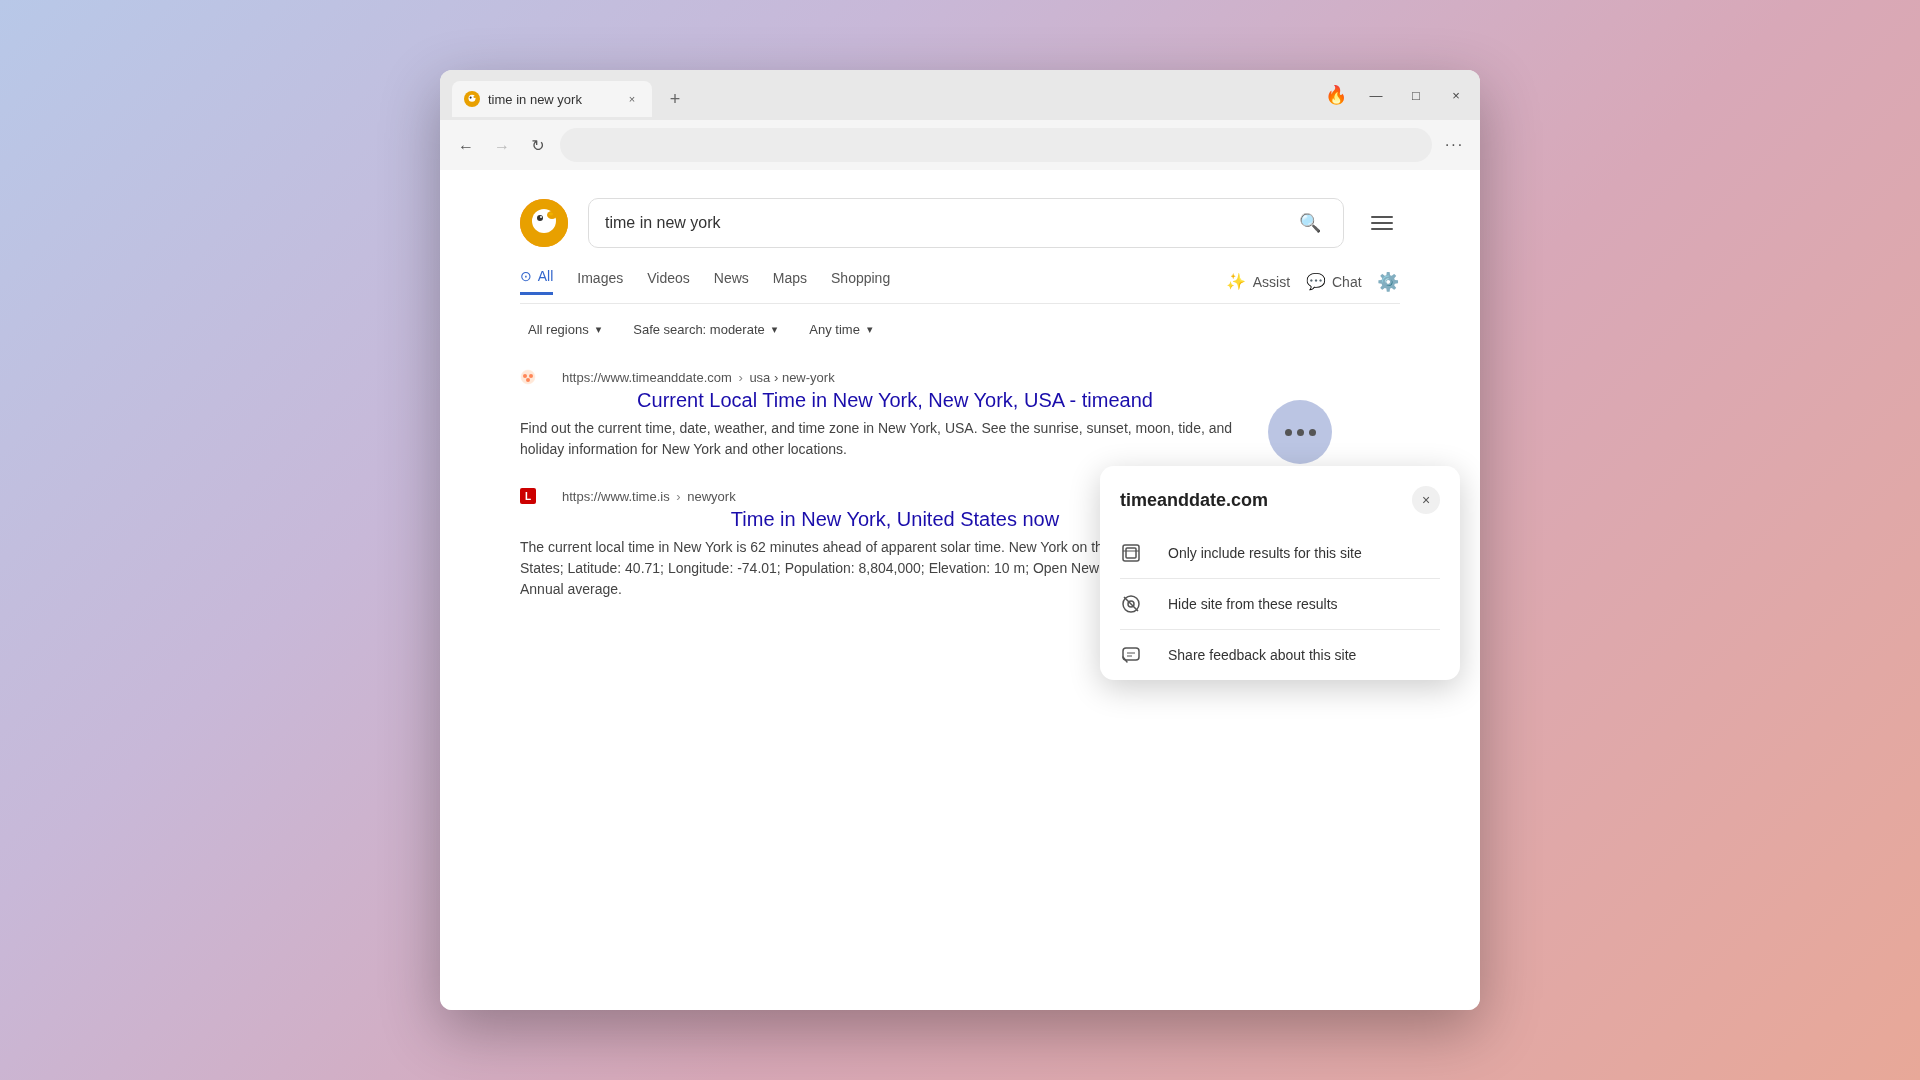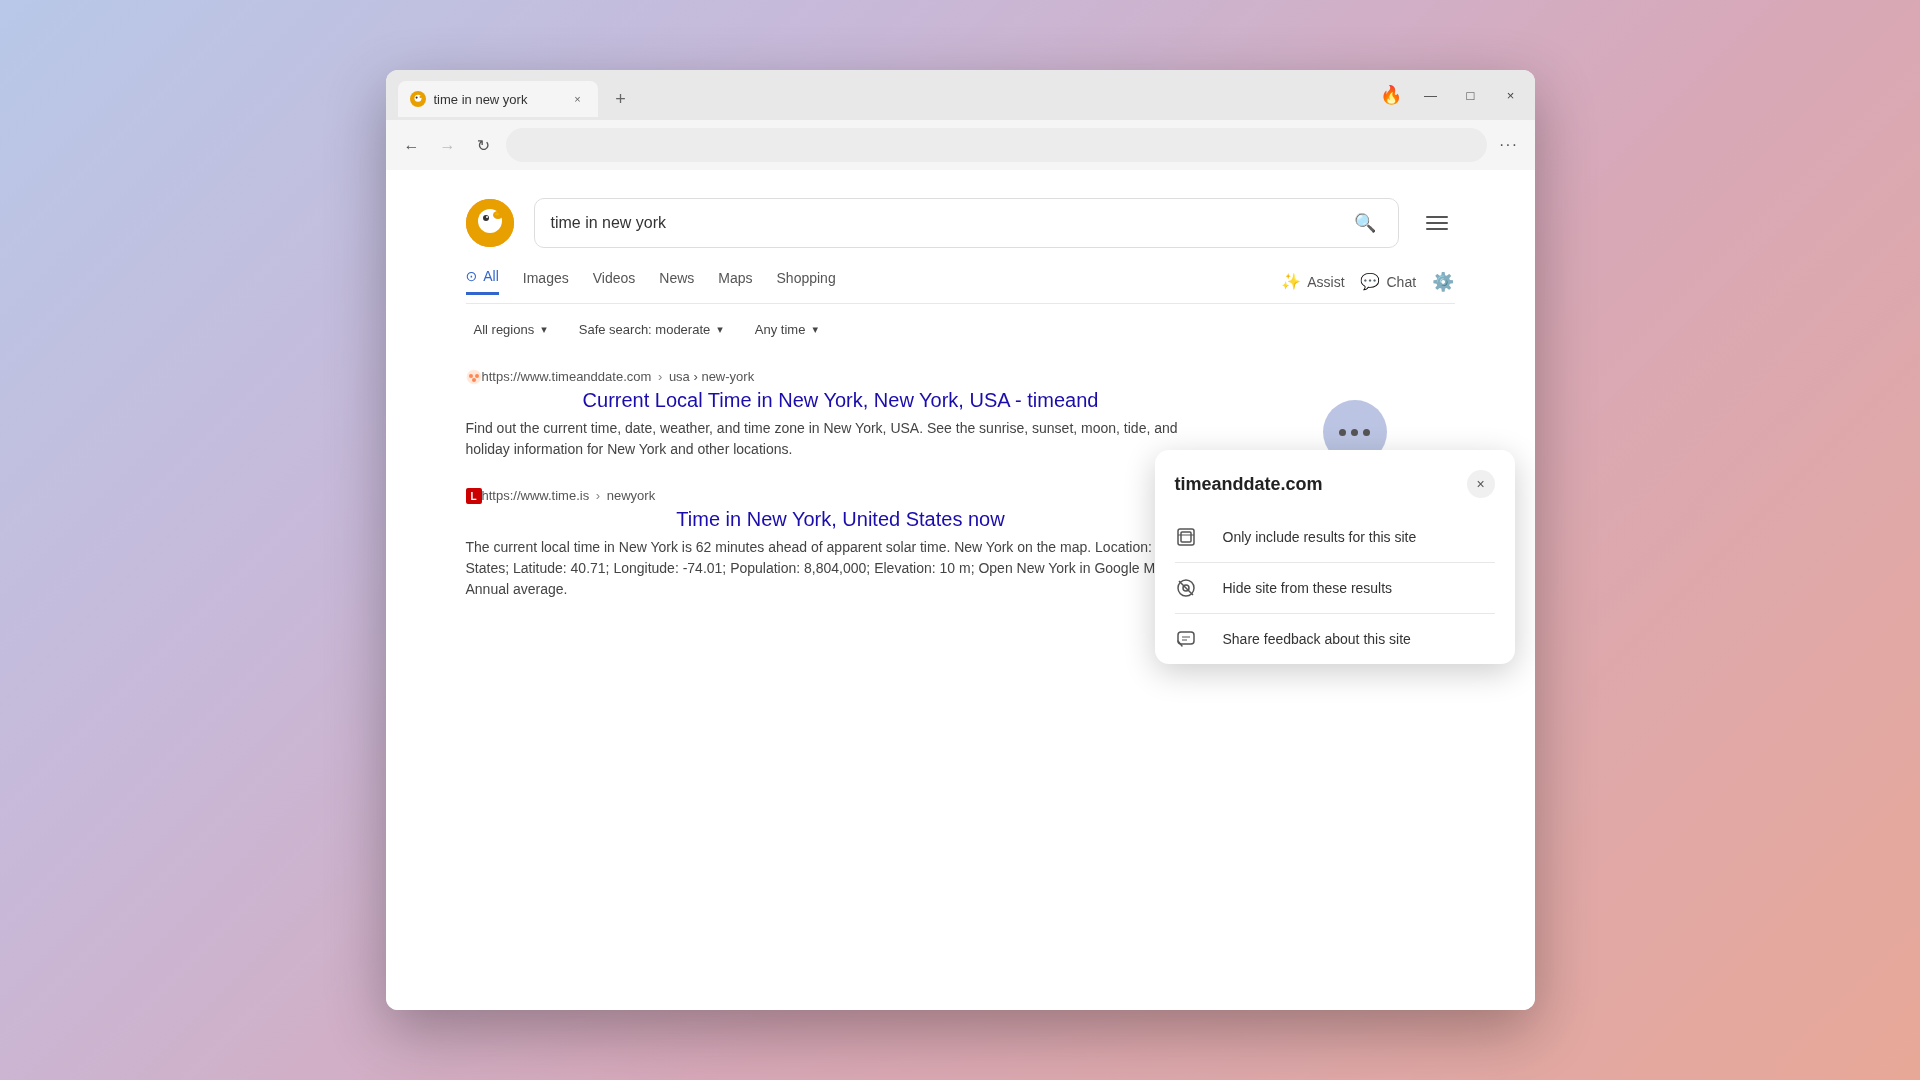--- a/index.html
+++ b/index.html
@@ -8,21 +8,21 @@
       height: 1080px;
       overflow: hidden;
       font-family: -apple-system, BlinkMacSystemFont, 'Segoe UI', sans-serif;
       background: linear-gradient(135deg, #b8c8e8 0%, #c8b8d8 30%, #d8a8b8 60%, #e8a898 100%);
       display: flex;
       align-items: center;
       justify-content: center;
     }
 
     .browser-window {
-      width: 1149px;
+      width: 1040px;
       height: 940px;
       background: #f0f0f0;
       border-radius: 12px;
       box-shadow: 0 20px 60px rgba(0,0,0,0.3);
       overflow: hidden;
       display: flex;
       flex-direction: column;
       position: relative;
     }
 
@@ -311,21 +311,22 @@
       border-radius: 4px;
     }
 
     
     .result-item {
       margin-bottom: 28px;
     }
 
     .result-url {
       display: flex;
-      gap: 0;
+      align-items: center;
+      gap: 26px;
       font-size: 13px;
       color: #666;
       margin-bottom: 4px;
     }
 
     .result-favicon {
       width: 16px;
       height: 16px;
       display: flex;
       align-items: center;
@@ -403,21 +404,21 @@
       width: 7px;
       height: 7px;
       border-radius: 50%;
       background: #555;
     }
 
     
     .popup-card {
       position: absolute;
       right: 20px;
-      top: 280px;
+      top: 296px;
       width: 360px;
       background: white;
       border-radius: 14px;
       box-shadow: 0 8px 32px rgba(0,0,0,0.2);
       padding: 0;
       z-index: 100;
       overflow: hidden;
     }
 
     .popup-header {

